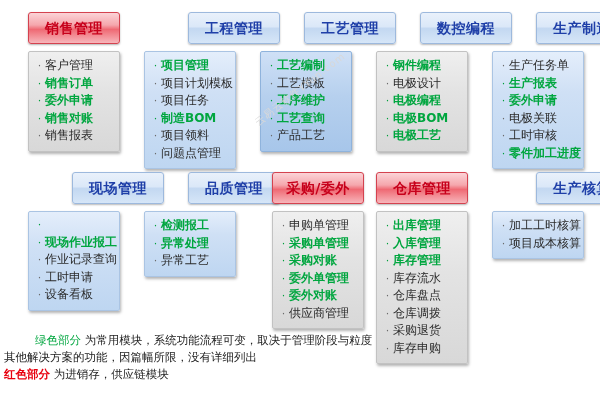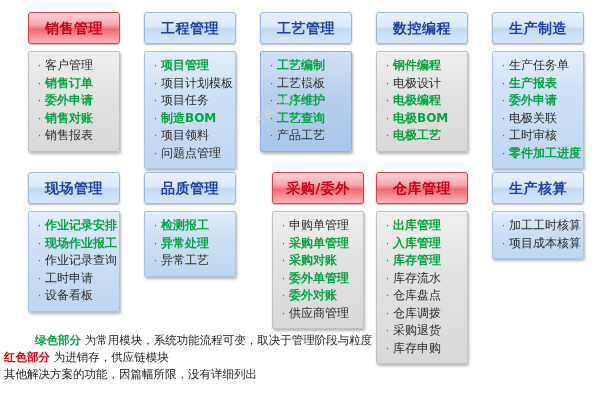--- a/index.html
+++ b/index.html
@@ -39,20 +39,21 @@
     font-size:14px;
     font-weight:bold;
     border-radius:3px;
     letter-spacing:0.5px;
   }
   .hdr.blue{
     color:#1f3fa8;
     background:linear-gradient(to bottom,#e9f1fb 0%,#dbe8f8 45%,#c3d8f1 52%,#d6e6f8 100%);
     border:1px solid #9db9dd;
     box-shadow:0 1px 2px rgba(0,0,0,.28);
+    margin-left:44px;
   }
   .hdr.red{
     color:#c7001b;
     background:linear-gradient(to bottom,#fbd3d7 0%,#f5a7ad 40%,#ef6a74 55%,#f7b6bb 100%);
     border:1px solid #d4424f;
     box-shadow:0 1px 2px rgba(0,0,0,.3);
   }
 
   
   .body{
@@ -107,21 +108,21 @@
   .legend{
     position:absolute;
     left:4px;
     top:332px;
     font-size:11.5px;
     line-height:17px;
     color:#222;
     white-space:nowrap;
   }
   .legend .line{display:block;}
-  .legend .kw-green{color:#00a63f;font-weight:bold;padding-left:31px;}
+  .legend .kw-green{color:#00a63f;font-weight:normal;padding-left:31px;}
   .legend .kw-red{color:#e8000f;font-weight:bold;}
 </style>
 </head>
 <body>
 
 <div id="board">
 
   <div class="watermark">云易云软件YYun.com</div>
 
   <div id="cols">
@@ -267,21 +268,20 @@
             </li>
           </ul>
         </div>
       </div>
       <div class="col" style="left: 28px; top: 172px;">
         <div class="hdr blue">现场管理</div>
         <div class="body blue">
           <ul class="items">
             <li class="g">
               <span class="bullet">·</span>
-              <span class="txt">作业记录安排</span>
             </li>
             <li class="g">
               <span class="bullet">·</span>
               <span class="txt">现场作业报工</span>
             </li>
             <li class="">
               <span class="bullet">·</span>
               <span class="txt">作业记录查询</span>
             </li>
             <li class="">
@@ -398,19 +398,19 @@
             </li>
           </ul>
         </div>
       </div>
     </div>
 
   <div class="legend">
     <span class="line">
       <span class="kw-green">绿色部分</span><span> 为常用模块，系统功能流程可变，取决于管理阶段与粒度</span>
     </span>
+    <span class="line">其他解决方案的功能，因篇幅所限，没有详细列出</span>
     <span class="line">
       <span class="kw-red">红色部分</span><span> 为进销存，供应链模块</span>
     </span>
-    <span class="line">其他解决方案的功能，因篇幅所限，没有详细列出</span>
   </div>
 
 </div>
 
 </body></html>

